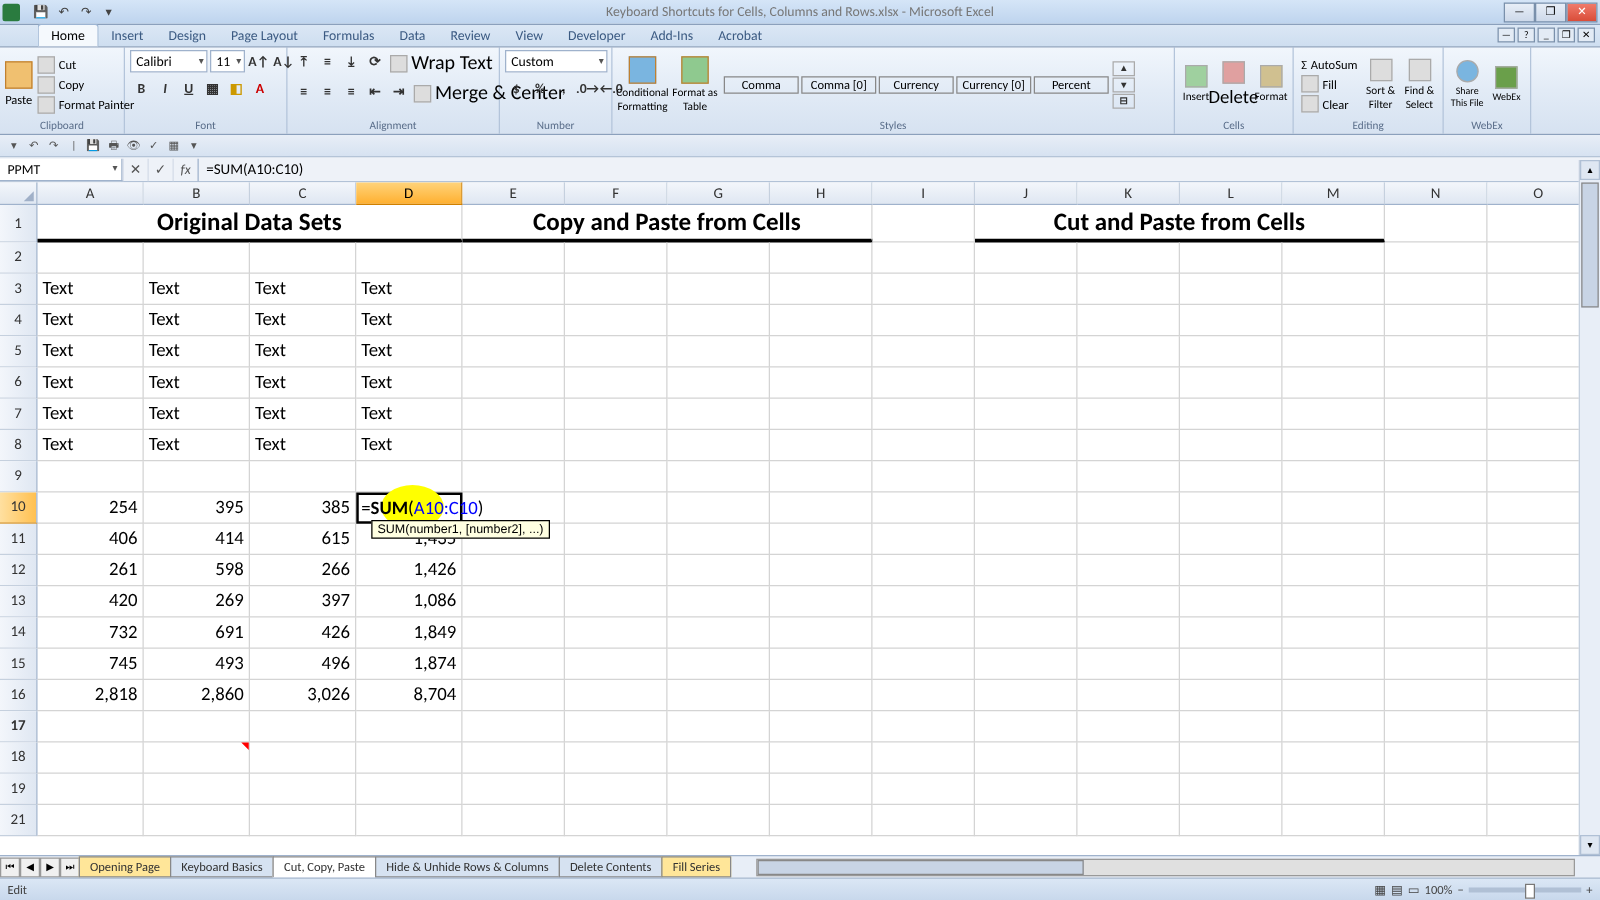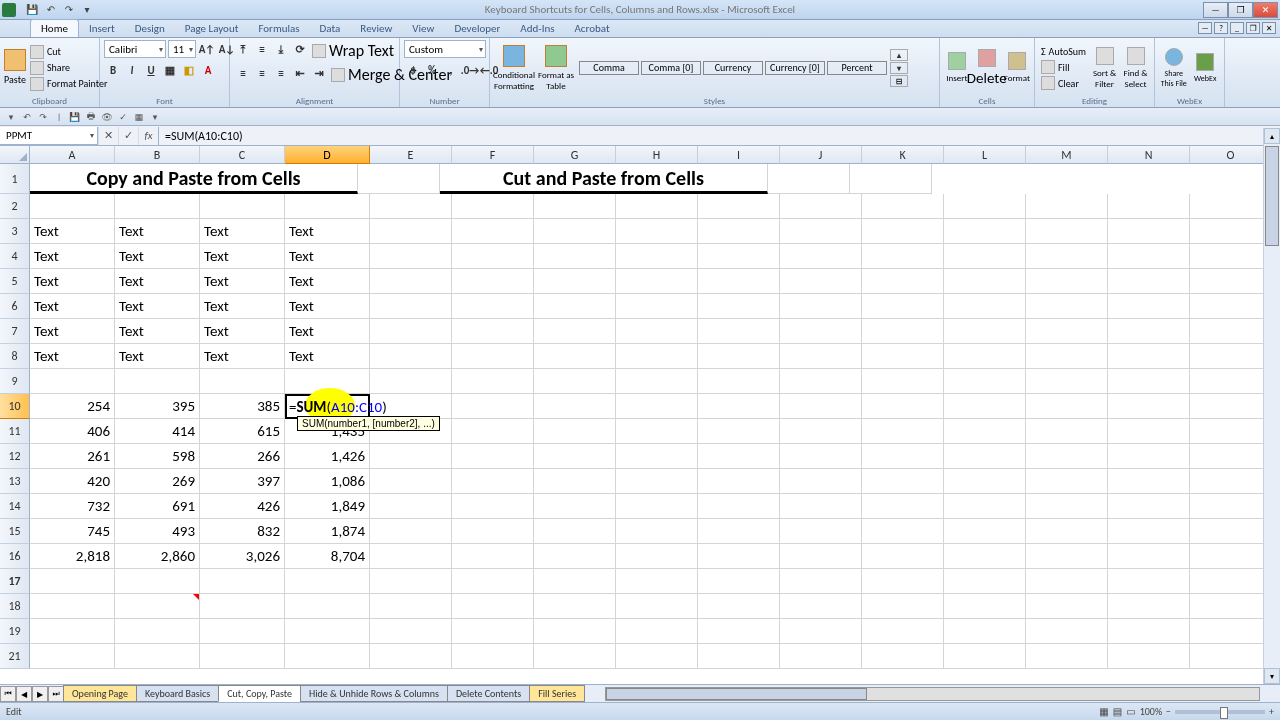--- a/index.html
+++ b/index.html
@@ -141,21 +141,21 @@
         <span class="ico"></span>
         <span>Paste</span>
       </div>
       <div class="sm-stack">
         <div class="sm-item">
             <span class="sm-ico"></span>
             <span>Cut</span>
           </div>
         <div class="sm-item">
             <span class="sm-ico"></span>
-            <span>Share</span>
+            <span>Copy</span>
           </div>
         <div class="sm-item">
             <span class="sm-ico"></span>
             <span>Format Painter</span>
           </div>
       </div>
     </div>
     <div class="rg-label">Clipboard</div>
   </div>
 
@@ -355,20 +355,21 @@
       <div class="col-h" style="width: 82px;">J</div>
       <div class="col-h" style="width: 82px;">K</div>
       <div class="col-h" style="width: 82px;">L</div>
       <div class="col-h" style="width: 82px;">M</div>
       <div class="col-h" style="width: 82px;">N</div>
       <div class="col-h" style="width: 82px;">O</div>
     </div>
   <div class="rows" id="rows">
       <div class="row">
         <div class="row-h" style="height: 30px;">1</div>
+        <div class="cell title" style="height: 30px; width: 340px;">Original Data Sets</div>
         <div class="cell title" style="height: 30px; width: 328px;">Copy and Paste from Cells</div>
         <div class="cell" style="height: 30px; width: 82px;"></div>
         <div class="cell title" style="height: 30px; width: 328px;">Cut and Paste from Cells</div>
         <div class="cell" style="height: 30px; width: 82px;"></div>
         <div class="cell" style="height: 30px; width: 82px;"></div>
       </div>
       <div class="row">
         <div class="row-h" style="height: 25px;">2</div>
         <div class="cell" style="height: 25px; width: 85px;"></div>
         <div class="cell" style="height: 25px; width: 85px;"></div>
@@ -603,21 +604,21 @@
         <div class="cell" style="height: 25px; width: 82px;"></div>
         <div class="cell" style="height: 25px; width: 82px;"></div>
         <div class="cell" style="height: 25px; width: 82px;"></div>
         <div class="cell" style="height: 25px; width: 82px;"></div>
         <div class="cell" style="height: 25px; width: 82px;"></div>
       </div>
       <div class="row">
         <div class="row-h" style="height: 25px;">15</div>
         <div class="cell r" style="height: 25px; width: 85px;">745</div>
         <div class="cell r" style="height: 25px; width: 85px;">493</div>
-        <div class="cell r" style="height: 25px; width: 85px;">832</div>
+        <div class="cell r" style="height: 25px; width: 85px;">496</div>
         <div class="cell r" style="height: 25px; width: 85px;">1,874</div>
         <div class="cell" style="height: 25px; width: 82px;"></div>
         <div class="cell" style="height: 25px; width: 82px;"></div>
         <div class="cell" style="height: 25px; width: 82px;"></div>
         <div class="cell" style="height: 25px; width: 82px;"></div>
         <div class="cell" style="height: 25px; width: 82px;"></div>
         <div class="cell" style="height: 25px; width: 82px;"></div>
         <div class="cell" style="height: 25px; width: 82px;"></div>
         <div class="cell" style="height: 25px; width: 82px;"></div>
         <div class="cell" style="height: 25px; width: 82px;"></div>

